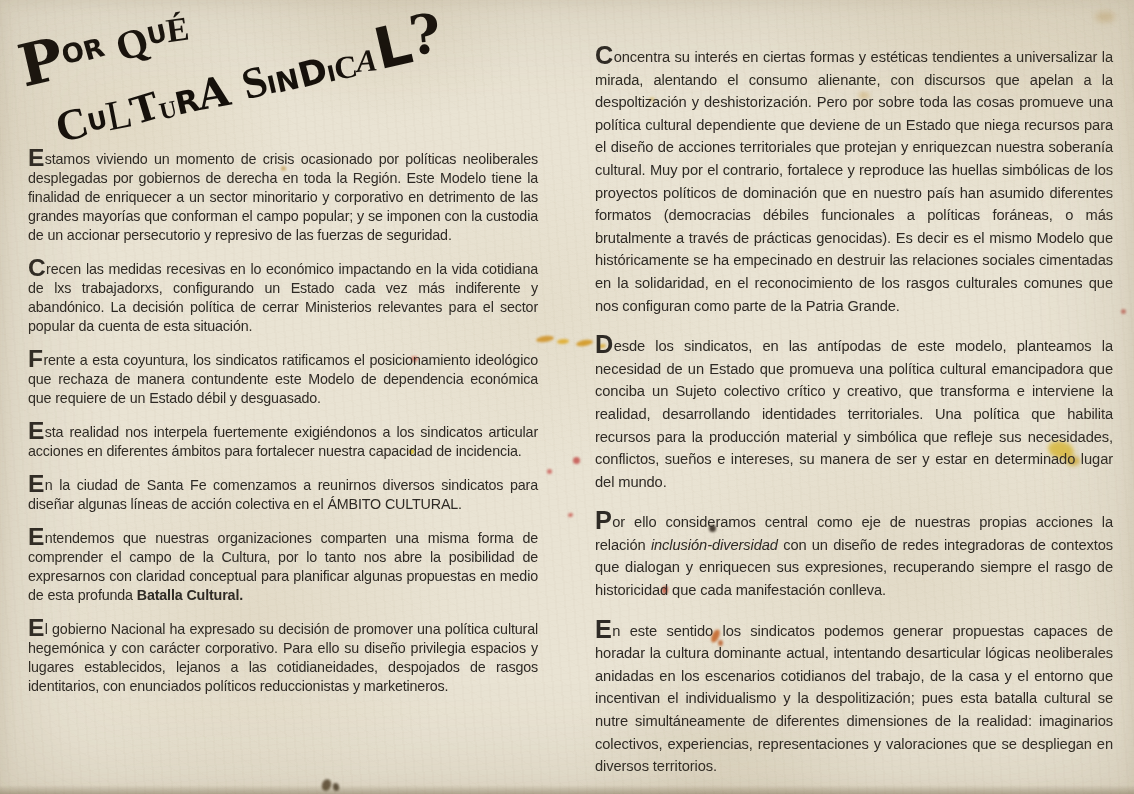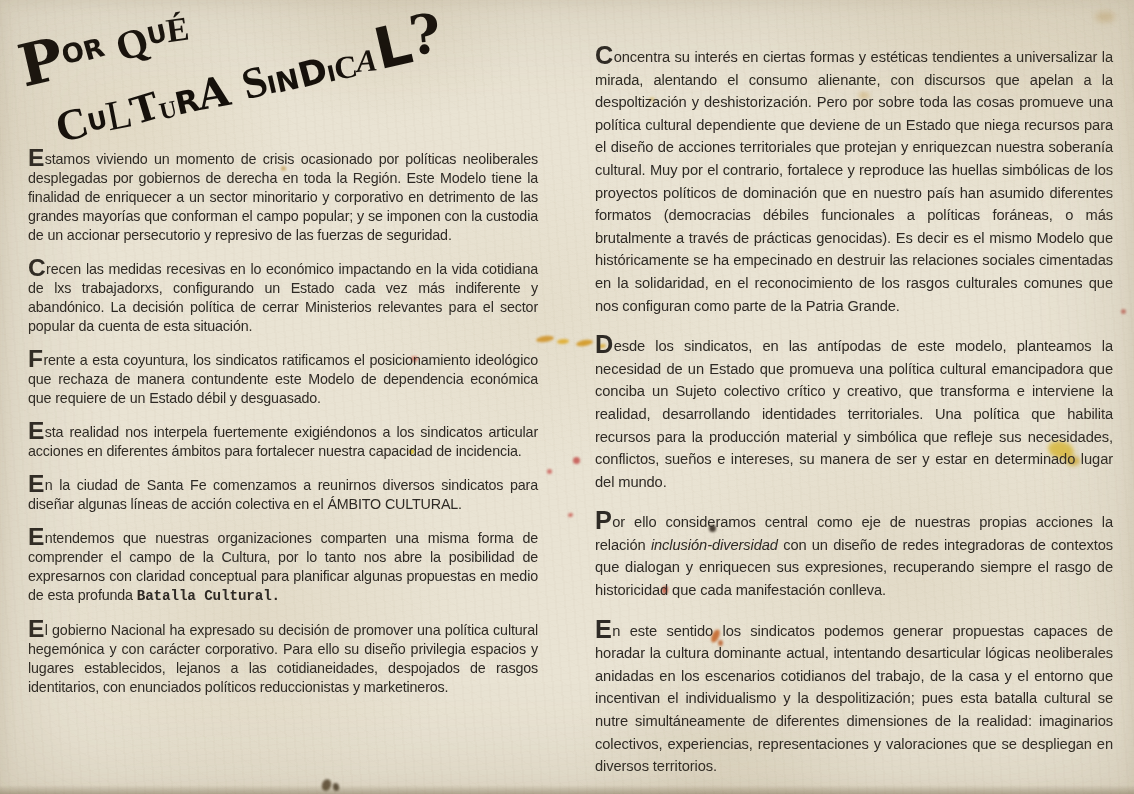--- a/index.html
+++ b/index.html
@@ -125,21 +125,21 @@
         <span class="ch f-dserif" style="font-size: 1.35em; font-weight: 800; transform: translateY(-4px) rotate(7deg);">?</span>
       </div>
   </div>
 
   <div class="col col-left" id="col-left">
       <p class="para"><span class="dropcap">E</span><span>stamos viviendo un momento de crisis ocasionado por políticas neoliberales desplegadas por gobiernos de derecha en toda la Región. Este Modelo tiene la finalidad de enriquecer a un sector minoritario y corporativo en detrimento de las grandes mayorías que conforman el campo popular;  y se imponen con la custodia de un accionar persecutorio y represivo de las fuerzas de seguridad.</span></p>
       <p class="para"><span class="dropcap">C</span><span>recen las medidas recesivas en lo económico impactando en la vida cotidiana de lxs trabajadorxs, configurando un Estado cada vez más indiferente y abandónico. La decisión política de cerrar Ministerios relevantes para el sector popular da cuenta de esta situación.</span></p>
       <p class="para"><span class="dropcap">F</span><span>rente a esta coyuntura, los sindicatos ratificamos el posicionamiento ideológico que rechaza de manera contundente este Modelo de dependencia económica que requiere de un Estado débil y desguasado.</span></p>
       <p class="para"><span class="dropcap">E</span><span>sta realidad nos interpela fuertemente exigiéndonos a los sindicatos articular acciones en diferentes ámbitos para fortalecer nuestra capacidad de incidencia.</span></p>
       <p class="para"><span class="dropcap">E</span><span>n la ciudad de Santa Fe comenzamos a reunirnos diversos sindicatos para diseñar algunas líneas de acción colectiva en el ÁMBITO CULTURAL.</span></p>
-      <p class="para"><span class="dropcap">E</span><span>ntendemos que nuestras organizaciones comparten una misma forma de comprender el campo de la Cultura, por lo tanto nos abre la posibilidad de expresarnos con claridad conceptual para planificar algunas propuestas en medio de esta profunda </span><span style="font-weight: bold; font-family: Liberation Mono, monospace;">Batalla Cultural.</span></p>
+      <p class="para"><span class="dropcap">E</span><span>ntendemos que nuestras organizaciones comparten una misma forma de comprender el campo de la Cultura, por lo tanto nos abre la posibilidad de expresarnos con claridad conceptual para planificar algunas propuestas en medio de esta profunda </span><span style="font-weight: bold;">Batalla Cultural.</span></p>
       <p class="para"><span class="dropcap">E</span><span>l gobierno Nacional ha expresado su decisión de promover una política cultural hegemónica y con carácter corporativo. Para ello su diseño privilegia espacios y lugares establecidos, lejanos a las cotidianeidades, despojados de rasgos identitarios, con enunciados políticos reduccionistas y marketineros.</span></p>
     </div>
   <div class="col col-right" id="col-right">
       <p class="para"><span class="dropcap">C</span><span>oncentra su interés en ciertas formas y estéticas tendientes a universalizar la mirada, alentando el consumo alienante, con discursos que apelan a la despoltización y deshistorización. Pero por sobre toda las cosas promueve una política cultural dependiente que deviene de un  Estado que niega recursos para el diseño de acciones territoriales que protejan y enriquezcan nuestra soberanía cultural. Muy por el contrario, fortalece y reproduce  las huellas simbólicas de los proyectos políticos de dominación que en nuestro país han asumido diferentes formatos (democracias débiles funcionales a políticas foráneas, o  más brutalmente a través de prácticas genocidas). Es decir es el mismo Modelo que históricamente se ha empecinado en  destruir las relaciones sociales cimentadas en la solidaridad, en  el reconocimiento de los  rasgos culturales comunes  que nos configuran como parte de la Patria Grande.</span></p>
       <p class="para"><span class="dropcap">D</span><span>esde los sindicatos, en las antípodas de este modelo, planteamos la necesidad de un Estado que promueva una política cultural emancipadora que conciba un Sujeto colectivo crítico y creativo, que transforma e interviene la realidad, desarrollando identidades territoriales. Una política que habilita recursos para la producción material y simbólica que refleje sus necesidades, conflictos, sueños e intereses, su manera de ser y estar en determinado lugar del mundo.</span></p>
       <p class="para"><span class="dropcap">P</span><span>or ello consideramos central como eje de nuestras propias acciones la relación </span><span style="font-style: italic;">inclusión-diversidad</span><span> con un diseño de redes integradoras de contextos que dialogan y enriquecen sus expresiones, recuperando siempre el rasgo de  historicidad que cada manifestación conlleva.</span></p>
       <p class="para"><span class="dropcap">E</span><span>n este sentido los sindicatos podemos generar propuestas capaces de horadar la cultura dominante actual, intentando desarticular lógicas neoliberales anidadas en los escenarios cotidianos del trabajo, de la casa y el entorno que incentivan el individualismo y la despolitización; pues esta batalla cultural se nutre simultáneamente de diferentes dimensiones de la realidad: imaginarios colectivos, experiencias, representaciones y valoraciones que se despliegan en diversos territorios.</span></p>
     </div>
 
   <div class="vignette"></div>

